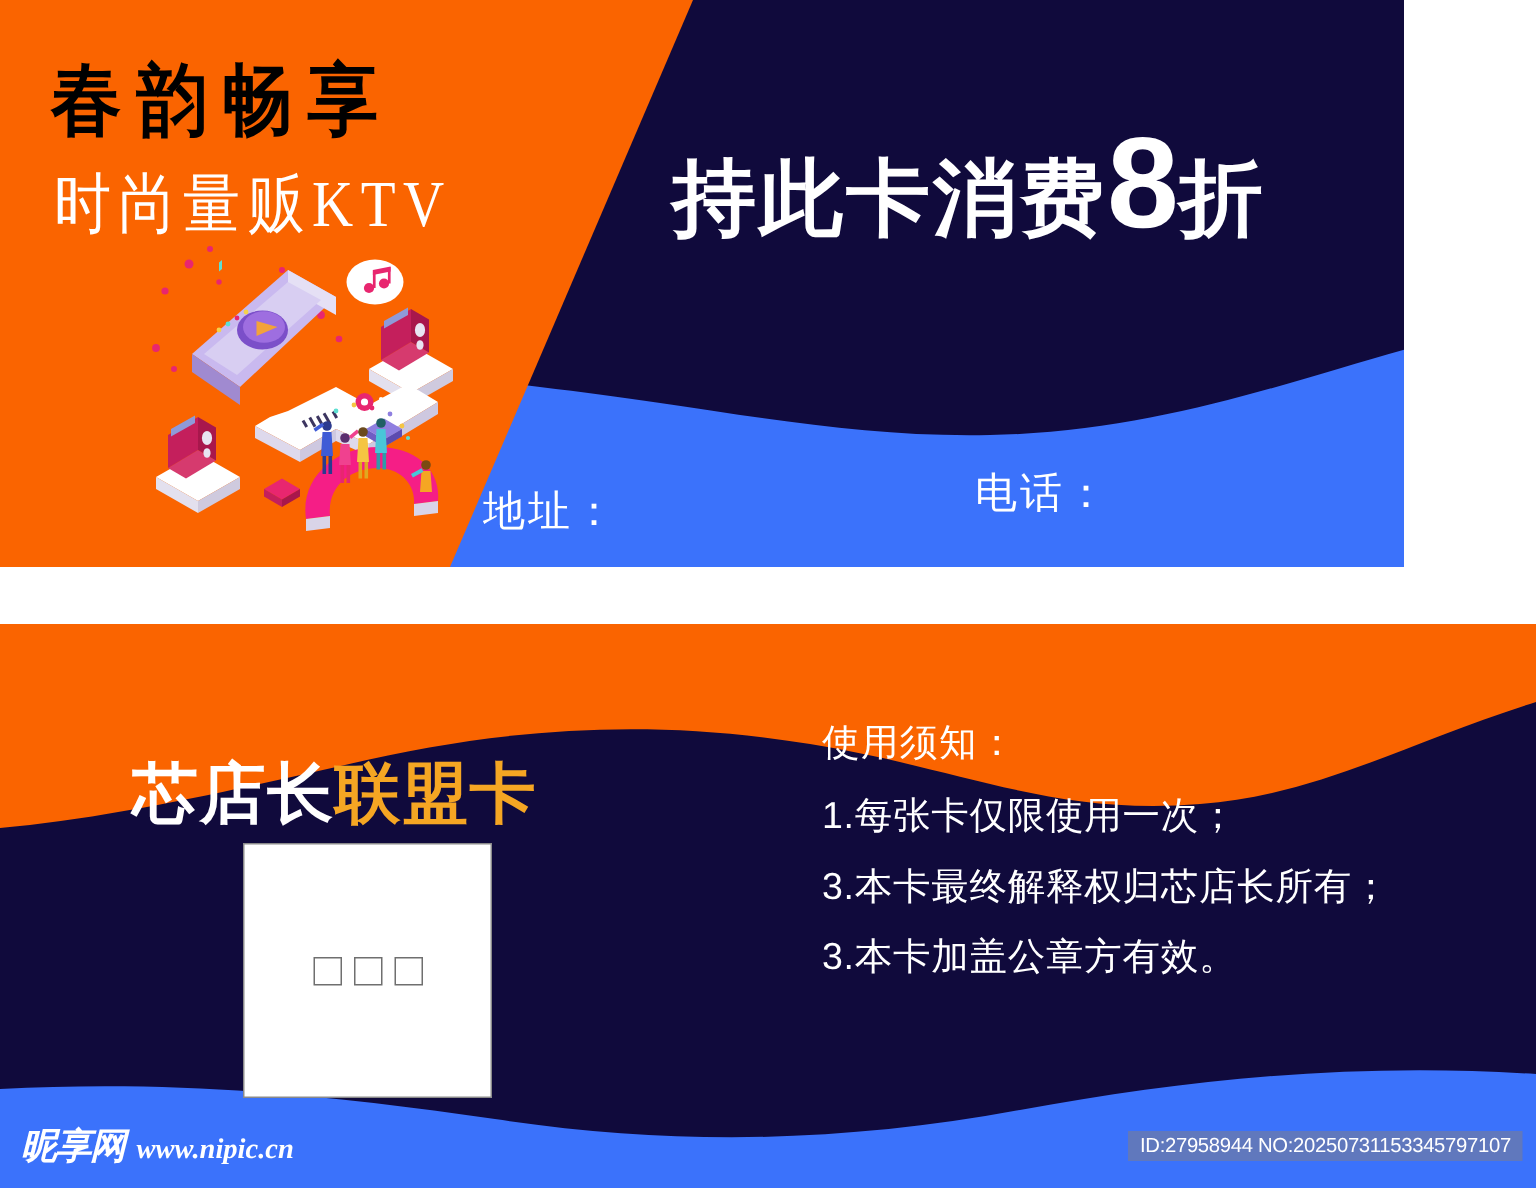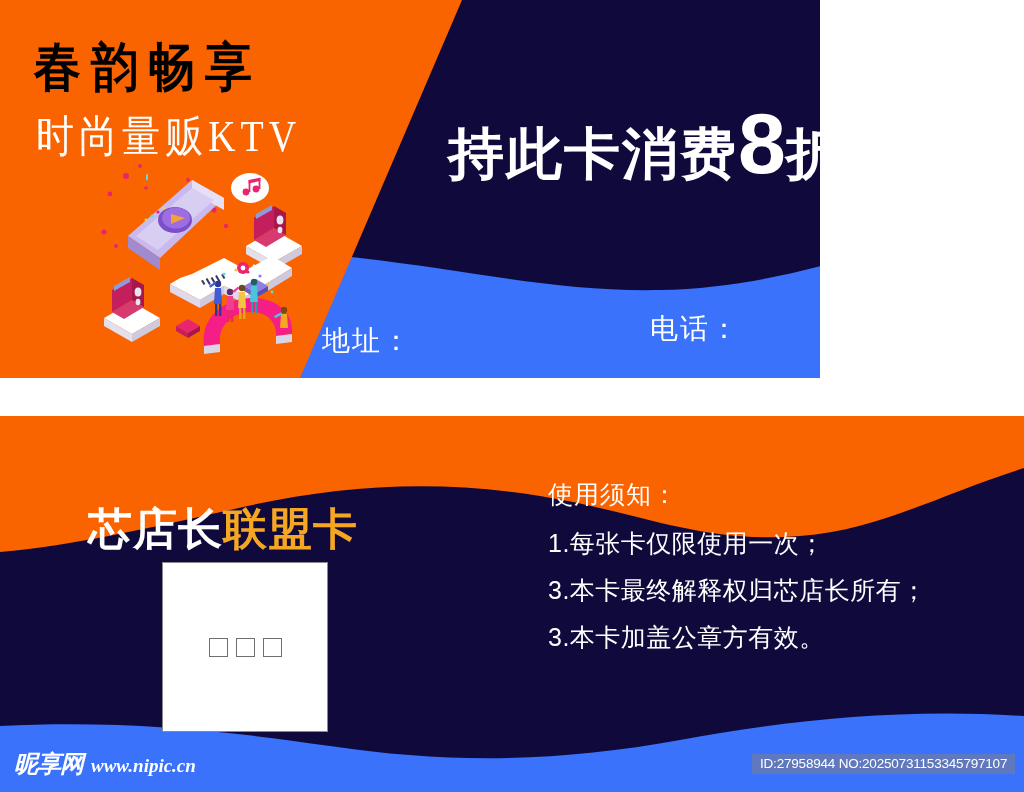--- a/index.html
+++ b/index.html
@@ -18,21 +18,21 @@
     width: 1024px;
     height: 792px;
     background: #ffffff;
     overflow: hidden;
   }
 
   
   .card-top {
     position: absolute;
     left: 0; top: 0;
-    width: 820px; height: 378px;
+    width: 936px; height: 378px;
     background: #8b5cf6;
     overflow: hidden;
   }
   .top-svg { position: absolute; left: 0; top: 0; }
 
   .title-main {
     position: absolute;
     left: 34px; top: 32px;
     font-size: 47px;
     font-weight: bold;
@@ -49,21 +49,21 @@
     font-size: 38px;
     color: #ffffff;
     letter-spacing: 5px;
     font-family: "Liberation Serif", "DejaVu Serif", serif;
     transform: scaleY(1.15);
     transform-origin: left top;
     white-space: nowrap;
   }
   .discount-line {
     position: absolute;
-    left: 448px; top: 109px;
+    left: 448px; top: 88px;
     white-space: nowrap;
     color: #ffffff;
     font-weight: bold;
     font-family: "Liberation Sans", "DejaVu Sans", sans-serif;
   }
   .discount-line .dl-cn {
     font-size: 56px;
     letter-spacing: 2px;
     vertical-align: baseline;
   }

